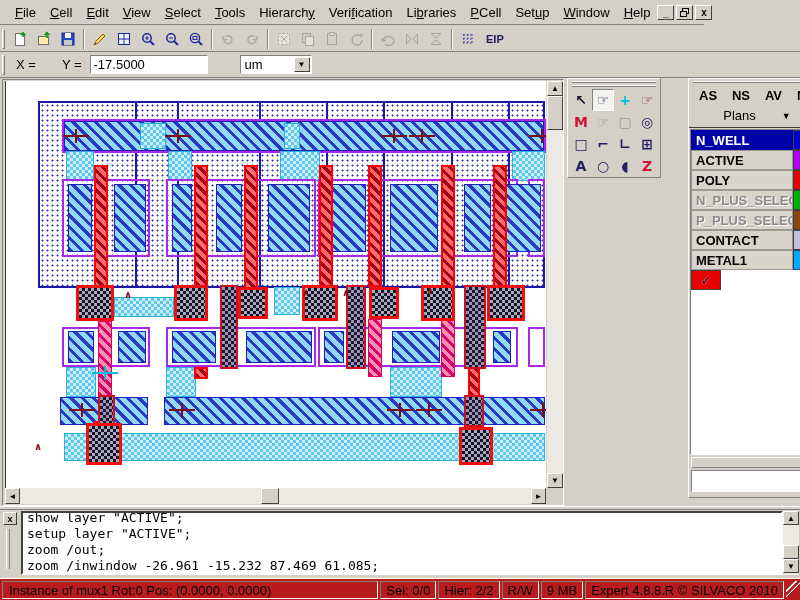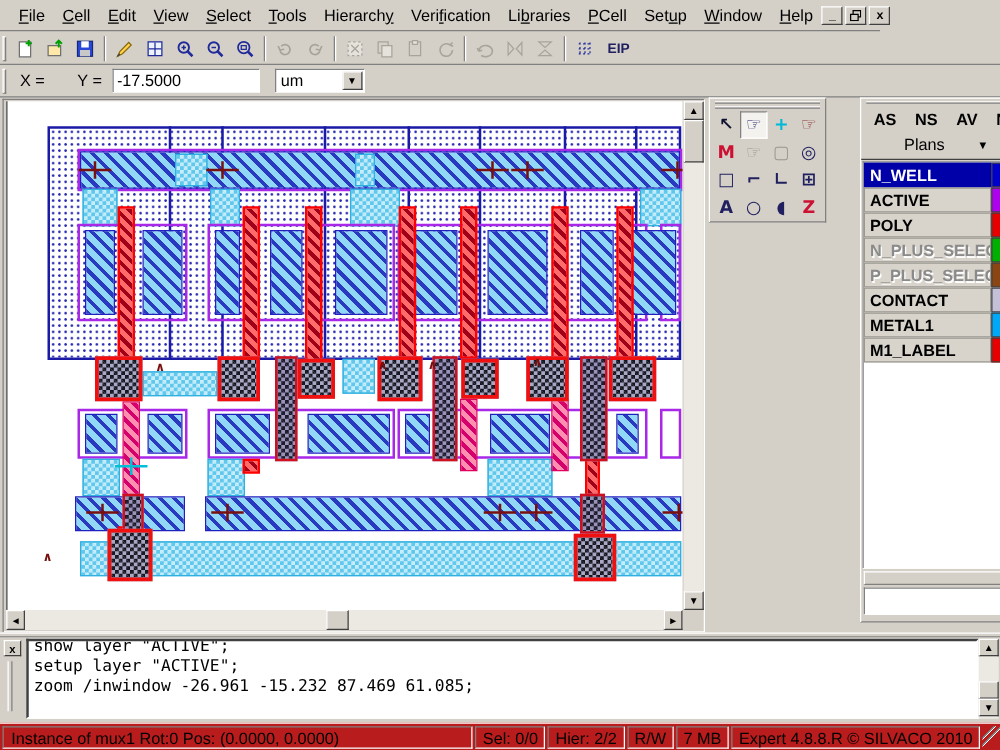--- a/index.html
+++ b/index.html
@@ -25,21 +25,21 @@
   #eip { height:22px; padding:0 6px; font:bold 11px "Liberation Sans",sans-serif; color:#202060;
          display:flex; align-items:center; }
 
   
   #coordbar { position:absolute; left:0; top:52px; width:800px; height:26px; background:#d4d0c8;
               border-bottom:1px solid #808080; display:flex; align-items:center; gap:4px; }
   .coordlbl { padding:0 4px; }
   .coordbox { width:118px; height:19px; background:#fff; border:1px solid; border-color:#808080 #fff #fff #808080;
               font:13px "Liberation Sans",sans-serif; padding:0 3px; }
   #unitbox { width:72px; height:19px; background:#fff; border:1px solid; border-color:#808080 #fff #fff #808080;
-             display:flex; align-items:center; margin-left:8px; }
+             display:flex; align-items:center; margin-left:28px; }
   #unitbox .val { flex:1; padding-left:4px; }
   #unitbox .dd  { width:16px; height:15px; margin-right:1px; background:#d4d0c8; border:1px solid; border-color:#fff #404040 #404040 #fff;
                   font-size:8px; display:flex; align-items:center; justify-content:center; }
 
   
   #canvas-outer { position:absolute; left:2px; top:79px; width:562px; height:427px; background:#d4d0c8;
                   border:1px solid; border-color:#808080 #fff #fff #808080; }
   #canvas { position:absolute; left:2px; top:1px; width:541px; height:407px; background:#fff; overflow:hidden;
             border-left:1px solid #404040; }
   .r { position:absolute; }
@@ -456,47 +456,47 @@
       </div>
       <div class="lrow">
         <div class="lname">CONTACT</div>
         <div class="lswatch" style="background: rgb(196, 192, 216);">✓</div>
       </div>
       <div class="lrow">
         <div class="lname">METAL1</div>
         <div class="lswatch" style="background: rgb(0, 168, 248);">✓</div>
       </div>
       <div class="lrow">
-        <div class="lname">M1_LABEL</div>
         <div class="lswatch" style="background: rgb(232, 0, 0);">✓</div>
       </div>
     </div>
   <div id="lpbottom1"></div>
   <div id="lpbottom2"></div>
 </div>
 
 <div id="splitter"></div>
 <div id="console">
   <div id="con-close">x</div>
   <div id="con-grip"></div>
   <div id="con-text">
       <div class="cline">show layer "ACTIVE";</div>
       <div class="cline">setup layer "ACTIVE";</div>
+      <div class="cline">zoom /out;</div>
       <div class="cline">zoom /inwindow -26.961 -15.232 87.469 61.085;</div>
     </div>
   <div id="con-sb">
     <div class="sbtn" style="left:0; top:0; width:16px; height:14px;">▲</div>
     <div class="sthumb" style="left:0; top:34px; width:16px; height:14px;"></div>
     <div class="sbtn" style="left:0; top:48px; width:16px; height:14px;">▼</div>
   </div>
 </div>
 
 <div id="statusbar">
   <div id="statusleft">Instance of mux1 Rot:0 Pos: (0.0000, 0.0000)</div>
   <div id="statussegs" style="display:flex;">
       <div class="statseg">Sel: 0/0</div>
       <div class="statseg">Hier: 2/2</div>
       <div class="statseg">R/W</div>
-      <div class="statseg">7 MB</div>
+      <div class="statseg">9 MB</div>
       <div class="statseg">Expert 4.8.8.R © SILVACO 2010</div>
     </div>
   <div id="sizegrip"></div>
 </div>
 
 </body></html>

